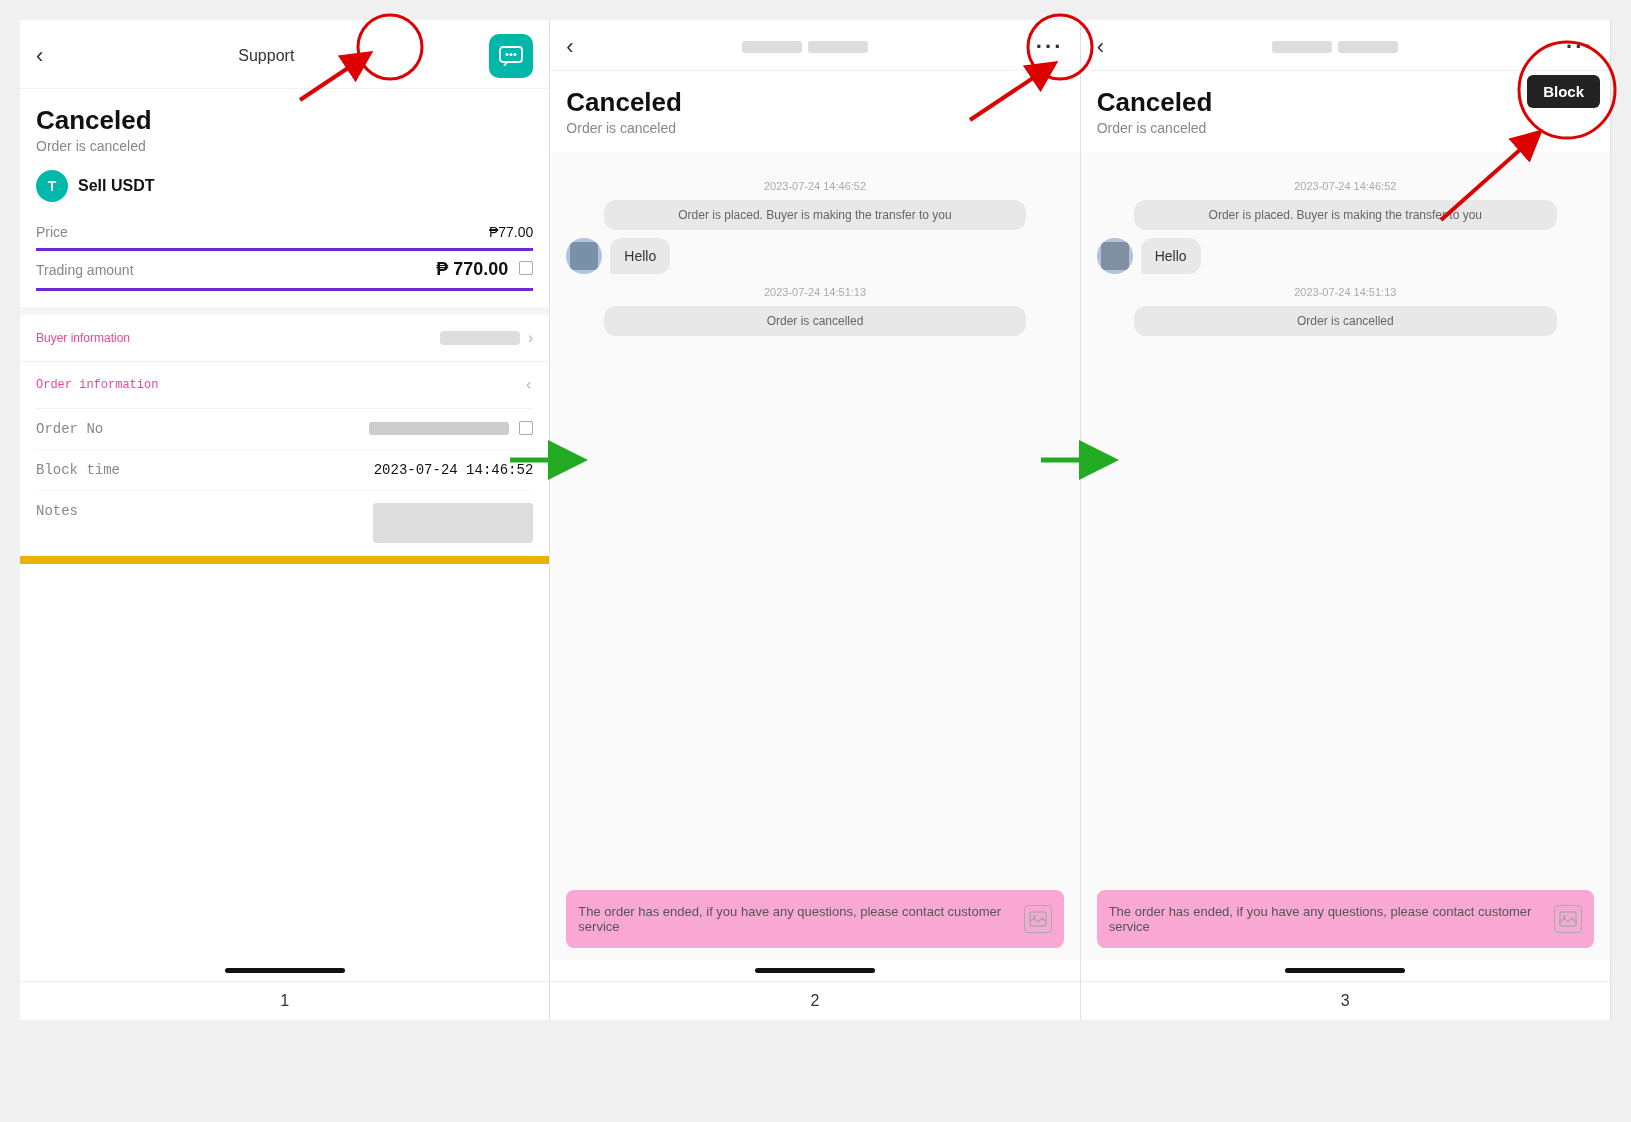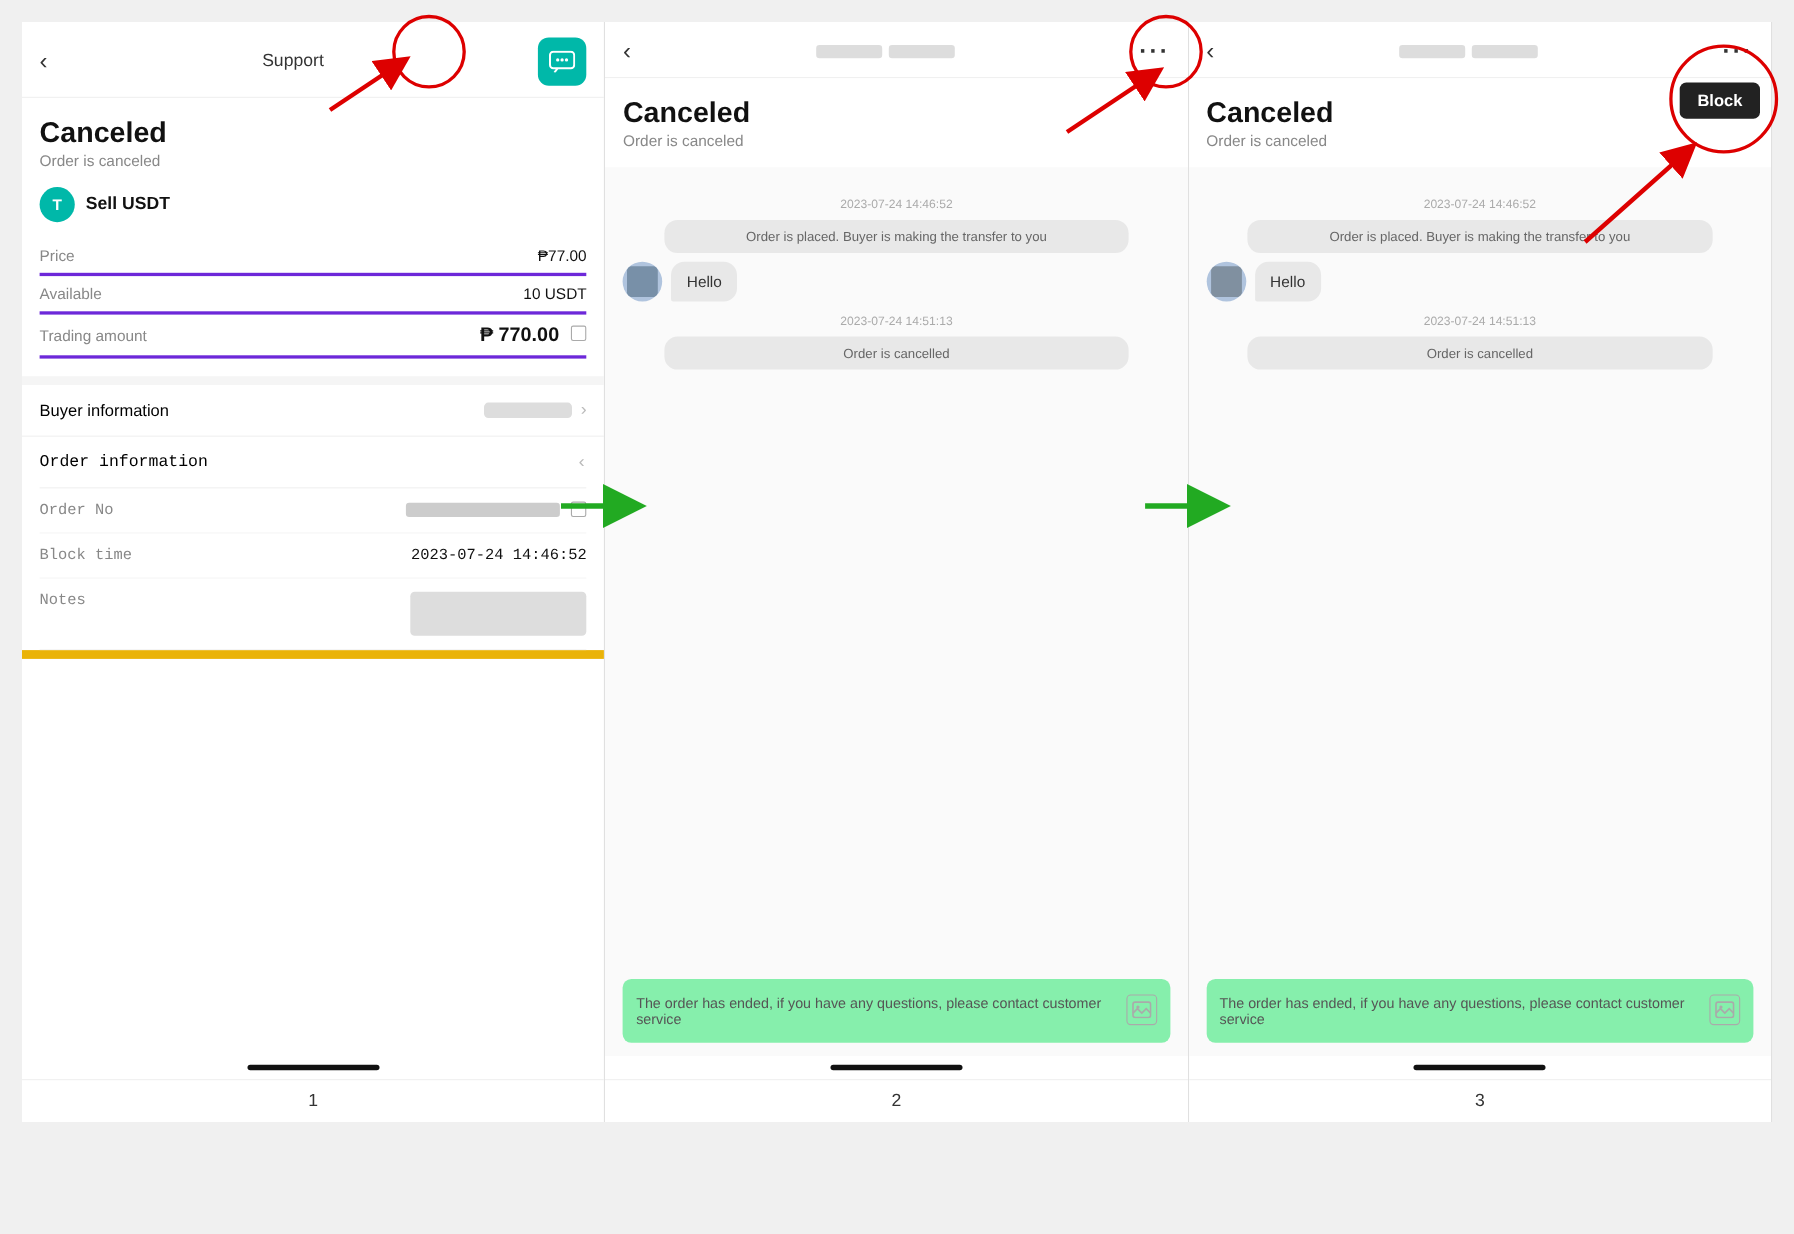--- a/index.html
+++ b/index.html
@@ -149,22 +149,22 @@
     
     .section-row {
       display: flex;
       justify-content: space-between;
       align-items: center;
       padding: 14px 16px;
       border-bottom: 1px solid #f0f0f0;
       cursor: pointer;
     }
     .section-label {
-      font-size: 15px;
-      color: #000000;
+      font-size: 12px;
+      color: #ec4899;
     }
     .section-right {
       display: flex;
       align-items: center;
       gap: 8px;
     }
     .blurred-text {
       width: 80px;
       height: 14px;
       background: #ddd;
@@ -306,24 +306,24 @@
       padding: 10px 14px;
       font-size: 14px;
       color: #333;
       max-width: 200px;
     }
 
     
     .chat-end-notice {
       margin: 12px 16px;
       padding: 14px 12px;
-      background: #86efac;
+      background: #f9a8d4;
       border-radius: 8px;
       display: flex;
-      align-items: flex-start;
+      align-items: center;
       justify-content: space-between;
       font-size: 13px;
       color: #555;
     }
     .image-icon {
       width: 28px;
       height: 28px;
       border: 1.5px solid #aaa;
       border-radius: 4px;
       display: flex;
@@ -393,24 +393,20 @@
           <div class="coin-avatar">
             <span>T</span>
           </div>
           <span class="order-type">Sell USDT</span>
         </div>
         <div class="detail-row">
           <span class="detail-label">Price</span>
           <span class="detail-value">₱77.00</span>
         </div>
         <div class="detail-row">
-          <span class="detail-label">Available</span>
-          <span class="detail-value">10 USDT</span>
-        </div>
-        <div class="detail-row">
           <span class="detail-label">Trading amount</span>
           <span class="detail-value bold">
             <span>₱ 770.00</span>
             <span class="copy-icon"></span>
           </span>
         </div>
       </div>
 
       <div class="section-row">
         <span class="section-label">Buyer information</span>

